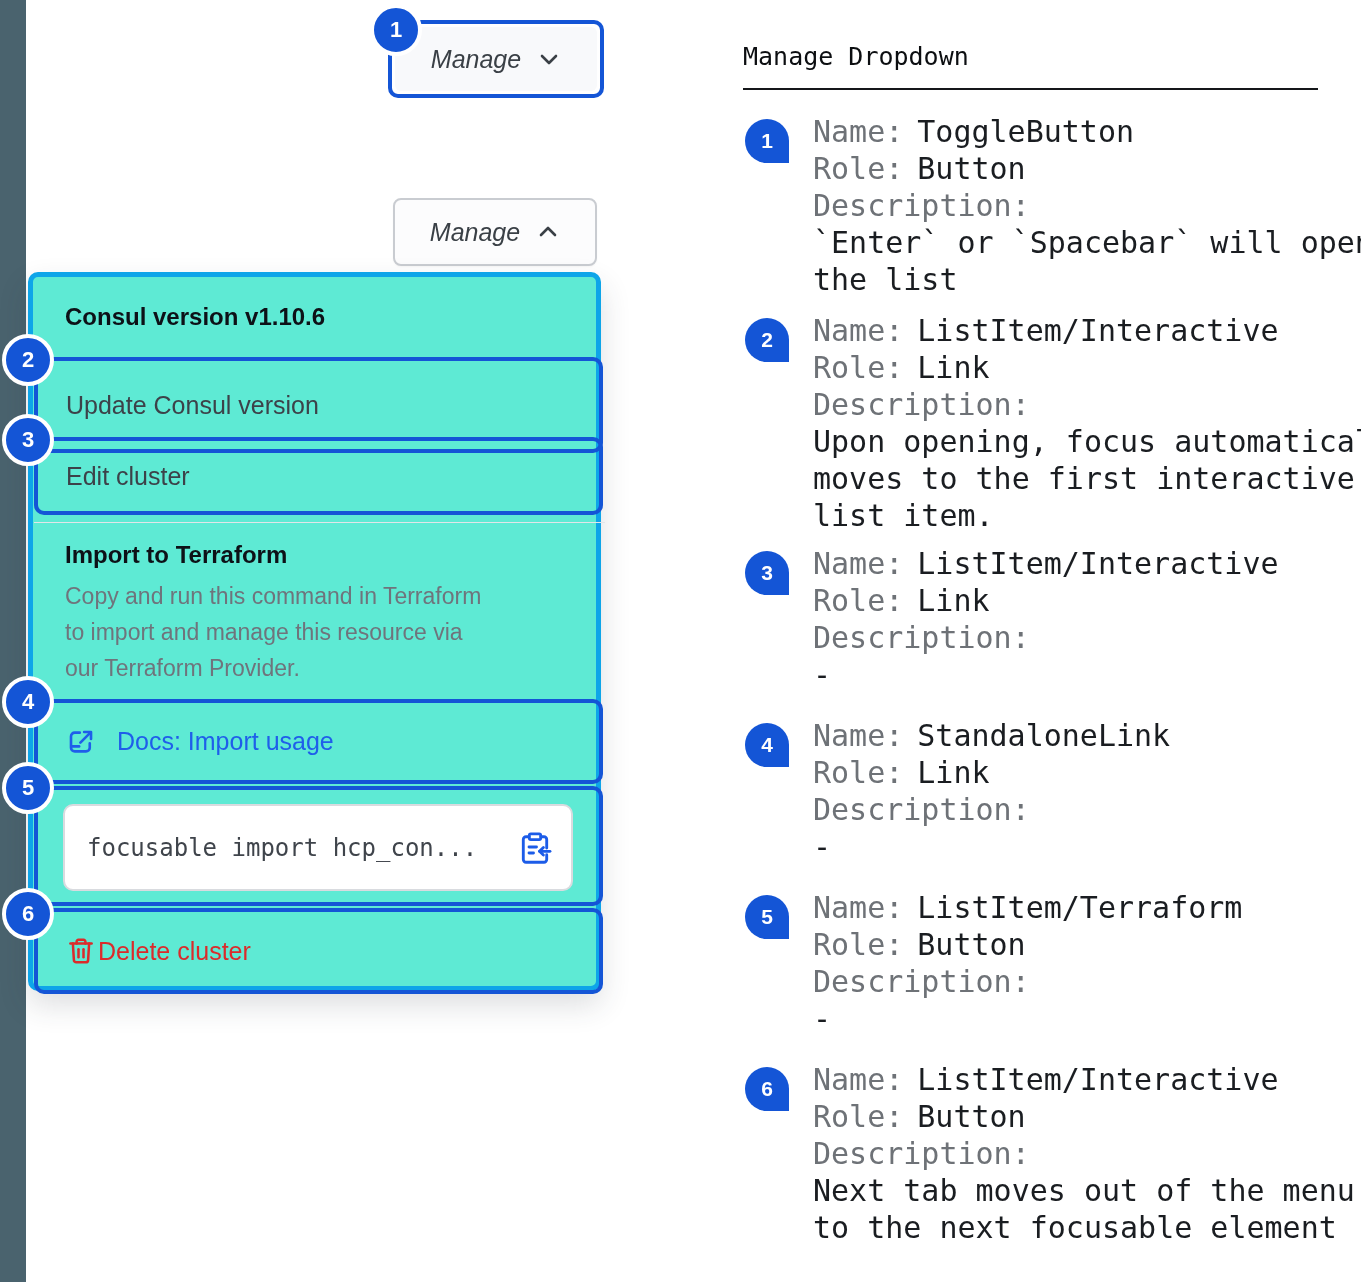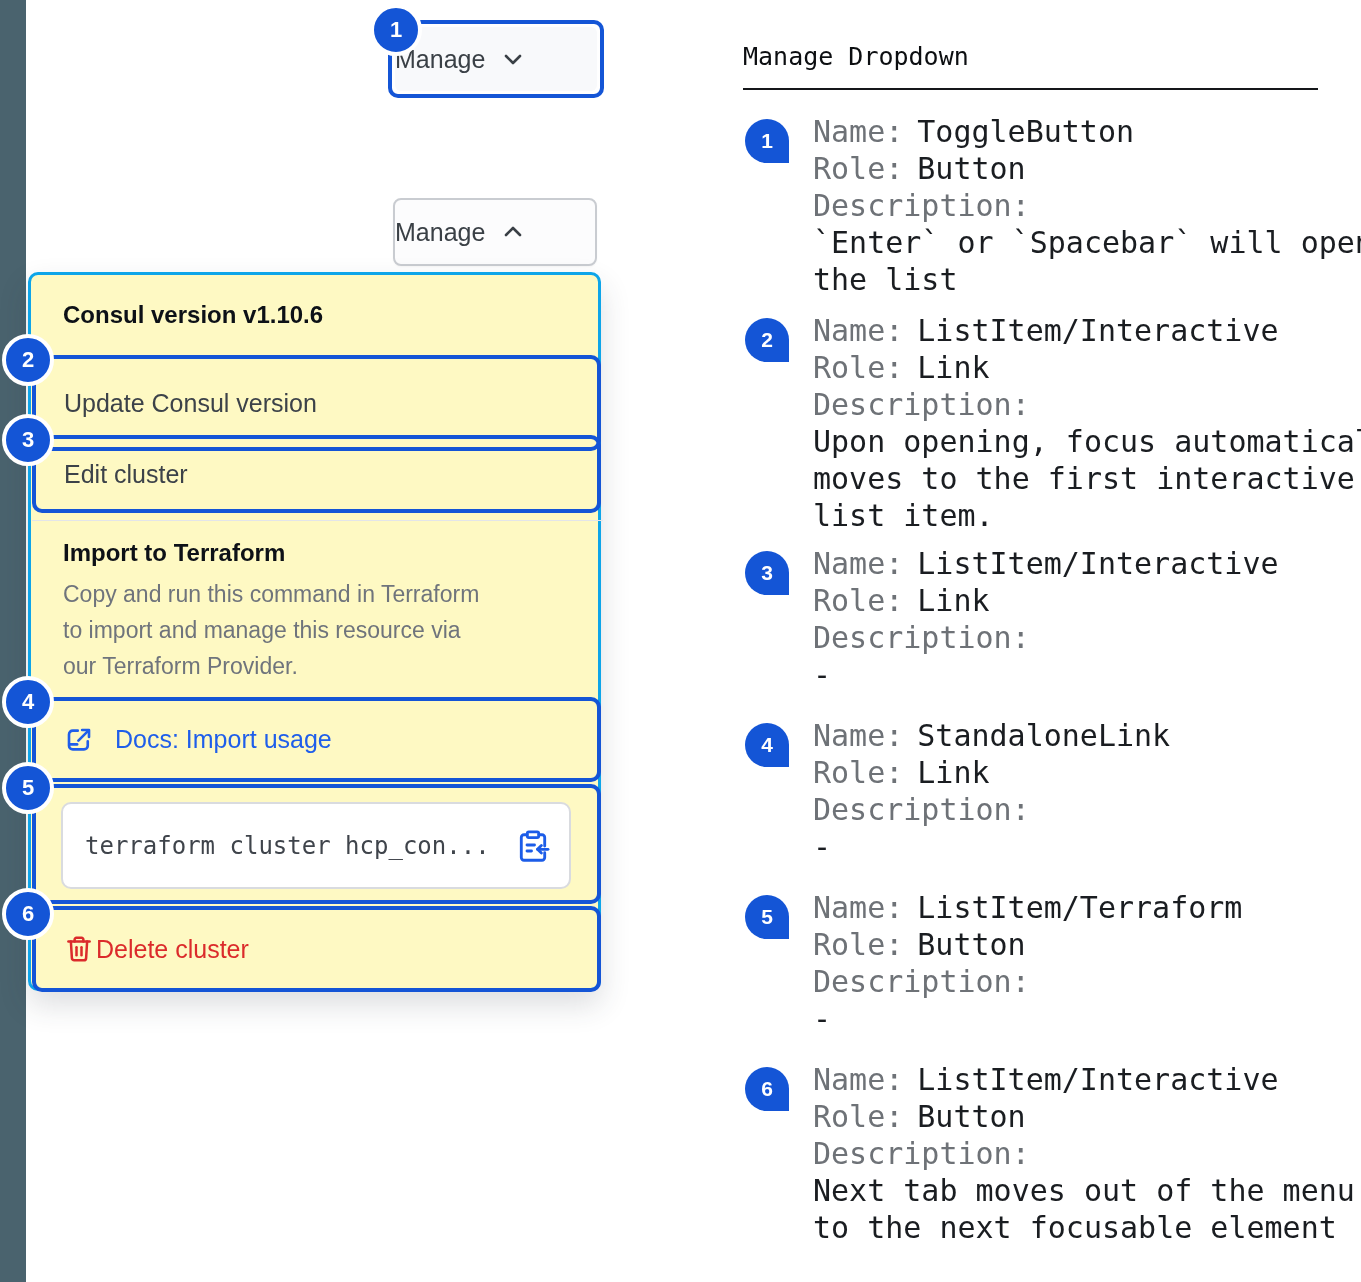--- a/index.html
+++ b/index.html
@@ -26,35 +26,35 @@
     border-radius:50% 50% 0 50%;
   }
 
   
   .focus-ring{
     position:absolute;left:388px;top:20px;width:216px;height:78px;
     border:4px solid #1455D6;border-radius:10px;box-sizing:border-box;
     background:#ffffff;padding:3px;
   }
   .manage-btn{
-    display:flex;align-items:center;gap:16px;
+    display:flex;align-items:center;justify-content:center;gap:16px;
     background:#F8F9FB;border-radius:6px;width:100%;height:100%;box-sizing:border-box;
-    color:#3A4046;font-size:25px;cursor:pointer;
+    color:#3A4046;font-size:25px;cursor:pointer;font-style:italic;
   }
   .manage-btn .chev{color:#3A4046;display:flex;}
   .open-btn{
     position:absolute;left:393px;top:198px;width:204px;height:68px;
     border:2px solid #C9CCD1;border-radius:8px;background:#FCFCFD;
     box-shadow:0 1px 2px rgba(0,0,0,.04);
   }
 
   
   .panel{
     position:absolute;left:28px;top:272px;width:573px;height:719px;box-sizing:border-box;
-    background:#fef9c3;border:3px solid #0ea5e9;border-radius:10px;
+    background:#5eead4;border:5px solid #0ea5e9;border-radius:10px;
     box-shadow:0 14px 30px rgba(45,50,65,.16);
   }
   .panel .sec-title{
     position:absolute;left:32px;font-weight:bold;font-size:24px;color:#0D1117;
   }
   .anno-rect{
     position:absolute;left:1px;width:569px;box-sizing:border-box;
     border:4px solid #1455D6;border-radius:10px;background:transparent;
     display:flex;align-items:center;
   }
@@ -158,21 +158,21 @@
             <path d="M19.5 4.5l-8 8"></path>
             <path d="M4.5 15.5h6"></path>
           </svg>
         </span>
         <span class="row-label">Docs: Import usage</span>
       </div>
     </div>
 
     <div class="anno-rect" style="top:509px;height:120px;"></div>
     <div class="code-box">
-      <span class="code-text">terraform cluster hcp_con...</span>
+      <span class="code-text">focusable import hcp_con...</span>
       <span class="copy-btn">
         <svg width="36" height="36" viewBox="0 0 24 24" fill="none" stroke="currentColor" stroke-width="1.9" stroke-linecap="round" stroke-linejoin="round">
           <path d="M16 4.5h2a1.8 1.8 0 0 1 1.8 1.8V12"></path>
           <path d="M19.8 16.5v3.2a1.8 1.8 0 0 1-1.8 1.8H6a1.8 1.8 0 0 1-1.8-1.8V6.3A1.8 1.8 0 0 1 6 4.5h2"></path>
           <rect x="8.2" y="2.6" width="7.6" height="3.8" rx="1"></rect>
           <path d="M8 11.3h5"></path>
           <path d="M8 15.3h3"></path>
           <path d="M22 14.2h-7"></path>
           <path d="M17.6 11.7l-2.6 2.5 2.6 2.5"></path>
         </svg>

